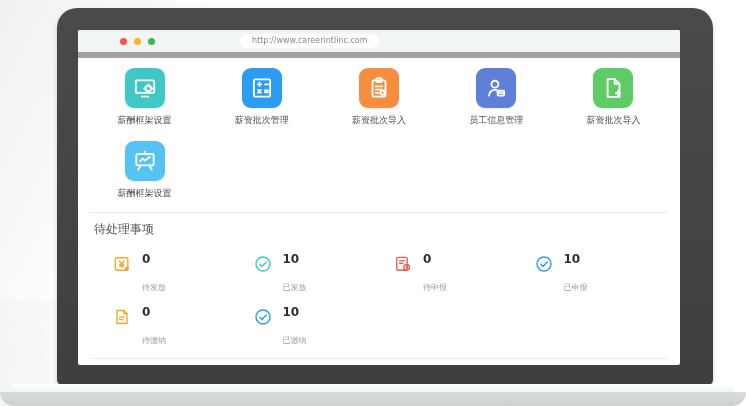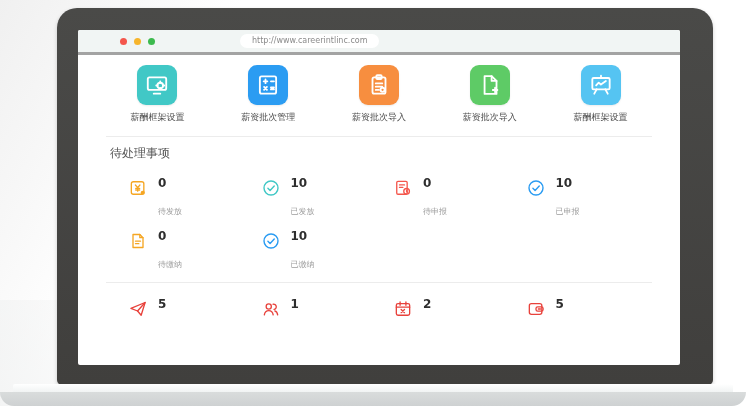--- a/index.html
+++ b/index.html
@@ -10,27 +10,27 @@
          transform:skewX(-10deg);}
   .sheen2{position:absolute;left:-40px;top:300px;width:260px;height:110px;
           background:linear-gradient(70deg,#f1f2f2 0%,rgba(255,255,255,0) 70%);}
 
   .laptop-screen{position:absolute;left:57px;top:8px;width:656px;height:377px;
                  background:linear-gradient(#4a4a48,#403f3d);
                  border-radius:20px 20px 5px 5px;box-shadow:0 2px 4px rgba(0,0,0,.18);}
   .screen-inner{position:absolute;left:21px;top:22px;right:33px;bottom:20px;background:#fff;
                 border-radius:2px;overflow:hidden;display:flex;flex-direction:column;}
 
-  .chrome{height:22px;flex:none;background:#f1f5f4;border-bottom:3px solid #a3a3a3;
+  .chrome{height:22px;flex:none;background:#f1f5f4;border-bottom:6px solid #a3a3a3;
           display:flex;align-items:center;padding:0 14px 0 42px;}
   .dot{width:7px;height:7px;border-radius:50%;margin-right:7px;flex:none;}
   .url-pill{margin-left:78px;background:#fff;border-radius:8px;padding:2px 12px;
             font-size:8px;color:#8a8a8a;line-height:1.3;white-space:nowrap;}
 
-  .content{flex:1;padding:4px 22px 0;}
+  .content{flex:1;padding:4px 6px 0;}
   .app-grid{display:grid;grid-template-columns:repeat(5,1fr);row-gap:10px;margin:2px 2px 0;}
   .app{display:flex;flex-direction:column;align-items:center;padding-top:4px;cursor:pointer;}
   .tile{width:40px;height:40px;border-radius:9px;color:#fff;display:flex;
         align-items:center;justify-content:center;box-shadow:0 1px 2px rgba(0,0,0,.08);}
   .tile svg{width:26px;height:26px;display:block;}
   .app-label{margin-top:6px;font-size:9px;color:#4c4c4c;white-space:nowrap;}
 
   .divider{height:1px;background:#ececec;margin:12px 6px 0 6px;}
   .section-title{font-size:12px;color:#555;margin:8px 0 0 10px;}
 
@@ -97,20 +97,31 @@
             <svg viewBox="0 0 24 24" fill="none" stroke="currentColor" stroke-width="1.7" stroke-linecap="round" stroke-linejoin="round">
               <rect x="6" y="5" width="12" height="15" rx="1.5"></rect>
                 <rect x="9.5" y="3" width="5" height="3.5" rx="1"></rect>
               <path d="M9 10.5h6M9 13.5h6M9 16.5h3"></path>
                 <circle cx="15.3" cy="16.4" r="1.9"></circle>
             </svg>
           </div>
           <div class="app-label">薪资批次导入</div>
         </div>
 
+        <div class="app">
+          <div class="tile" style="background: rgb(95, 127, 216);">
+            <svg viewBox="0 0 24 24" fill="none" stroke="currentColor" stroke-width="1.7" stroke-linecap="round" stroke-linejoin="round">
+              <circle cx="11" cy="8.5" r="3.2"></circle>
+                <path d="M5.5 19c.6-3.4 2.9-5.2 5.5-5.2 1.5 0 2.9.6 4 1.7"></path>
+              <rect x="13.5" y="14.5" width="6" height="4.5" rx="0.8"></rect>
+                <path d="M15 16.8h3"></path>
+            </svg>
+          </div>
+          <div class="app-label">员工信息管理</div>
+        </div>
 
         <div class="app">
           <div class="tile" style="background: rgb(94, 203, 102);">
             <svg viewBox="0 0 24 24" fill="none" stroke="currentColor" stroke-width="1.7" stroke-linecap="round" stroke-linejoin="round">
               <path d="M7 3.8h6.5L18 8.2v12H7z"></path>
                 <path d="M13.5 3.8v4.4H18"></path>
               <path d="M14.6 16.6h4.2M16.7 14.5v4.2"></path>
             </svg>
           </div>
           <div class="app-label">薪资批次导入</div>

